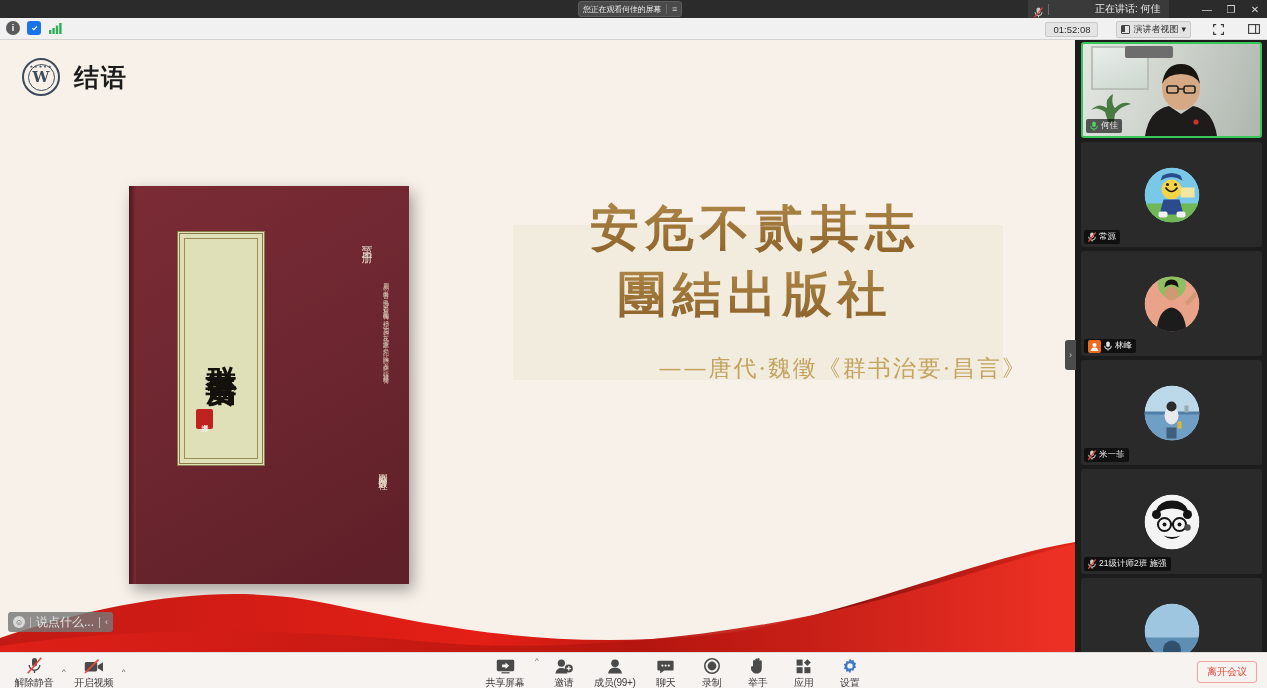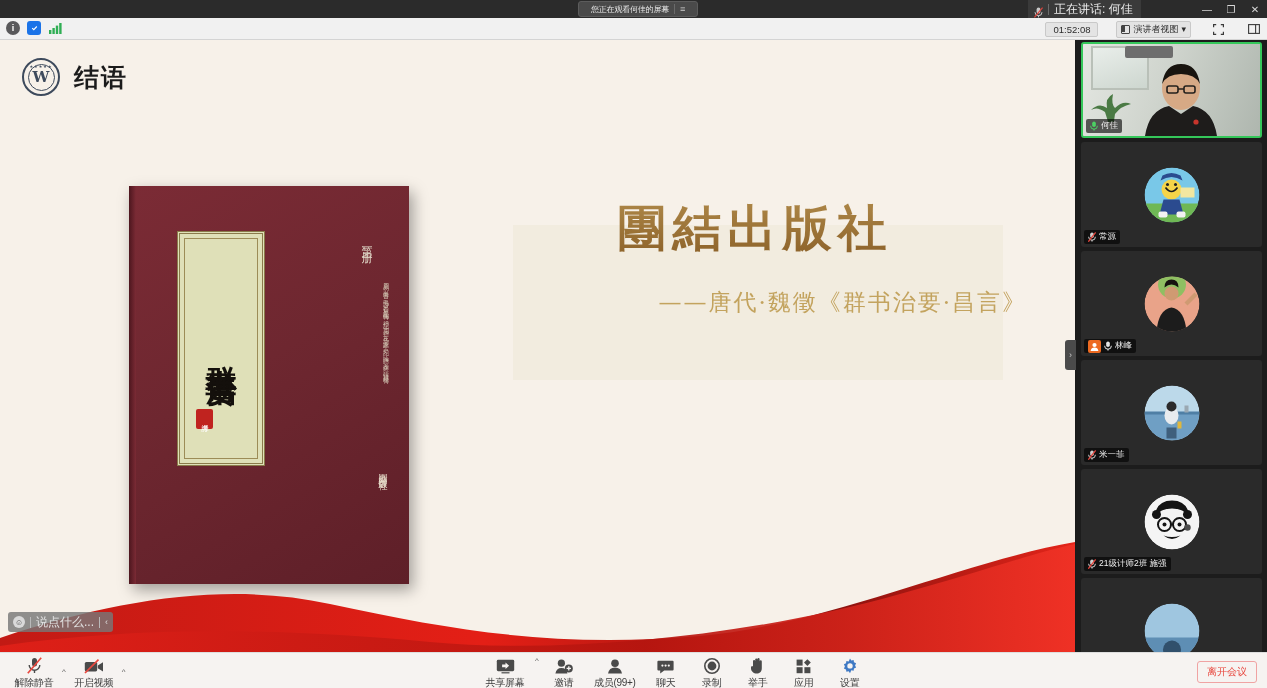--- a/index.html
+++ b/index.html
@@ -3,30 +3,30 @@
 <meta charset="utf-8">
 <style>
   * { box-sizing: border-box; margin:0; padding:0; }
   html,body{ width:1267px; height:688px; overflow:hidden; background:#1a1a1a;
     font-family:"Liberation Sans","DejaVu Sans",sans-serif; }
 
   
   .top-strip{ position:absolute; left:0; top:0; width:1267px; height:18px; background:#2b2b2b; }
   .viewing-banner{ position:absolute; left:578px; top:1px; height:16px;
     background:#4a4a4a; border:1px solid #5c5c5c; border-radius:3px;
-    display:flex; align-items:center; padding:0 12px; gap:5px; }
+    display:flex; align-items:center; padding:0 4px; gap:5px; }
   .viewing-banner .vb-txt{ color:#e8e8e8; font-size:8px; white-space:nowrap; letter-spacing:-0.2px;}
   .viewing-banner .vb-sep{ width:1px; height:10px; background:#6a6a6a;}
   .viewing-banner .vb-menu{ color:#cfcfcf; font-size:9px; line-height:1;}
 
   .speaking-pill{ position:absolute; left:1028px; top:0px; height:18px; background:#3a3a3a;
     display:flex; align-items:center; gap:5px; padding:0 8px 0 6px; }
   .speaking-pill .mic-muted{ position:relative; width:9px; height:11px; }
   .speaking-pill .sp-sep{ width:1px; height:11px; background:#6a6a6a;}
-  .speaking-pill .sp-txt{ color:#ececec; font-size:12px; white-space:nowrap;}
+  .speaking-pill .sp-txt{ color:#ececec; font-size:10px; white-space:nowrap;margin-left:41px;}
   .win-ctrls{ position:absolute; right:0; top:0; height:18px; display:flex; align-items:center;}
   .win-ctrls span{ width:24px; height:18px; display:flex; align-items:center; justify-content:center;
     color:#d8d8d8; font-size:10px; }
 
   
   .tray-row{ position:absolute; left:0; top:18px; width:1267px; height:22px; background:#f1f1f1;
      border-bottom:1px solid #d4d4d4;}
   .tray-icons{ position:absolute; left:6px; top:3px; display:flex; gap:7px; align-items:center;}
   .tray-ic{ width:14px; height:14px; border-radius:3px; display:flex; align-items:center;
      justify-content:center; font-size:9px; font-weight:bold; color:#fff;}
@@ -246,20 +246,21 @@
         </div>
         <div class="book-seal">考譯</div>
       </div>
       <div class="book-vol">第一册</div>
       <div class="book-sub">周易 尚書 毛詩 春秋左氏傳 禮記 周禮 孔子家語 史記 論語 孝經 韓詩外傳</div>
       <div class="book-pub">團結出版社</div>
     </div>
 
     <div class="quote-wrap">
       <div class="quote-bg"></div>
+      <div class="quote-line">安危不贰其志</div>
       <div class="quote-line">團結出版社</div>
       <div class="quote-attr">——唐代·魏徵《群书治要·昌言》</div>
     </div>
 
 
     <div class="wave">
       <svg width="1075" height="110" viewBox="0 0 1075 110" preserveAspectRatio="none">
         <defs>
           <linearGradient id="g1" x1="0" y1="0" x2="1" y2="0">
             <stop offset="0%" stop-color="#c21a14"></stop>

